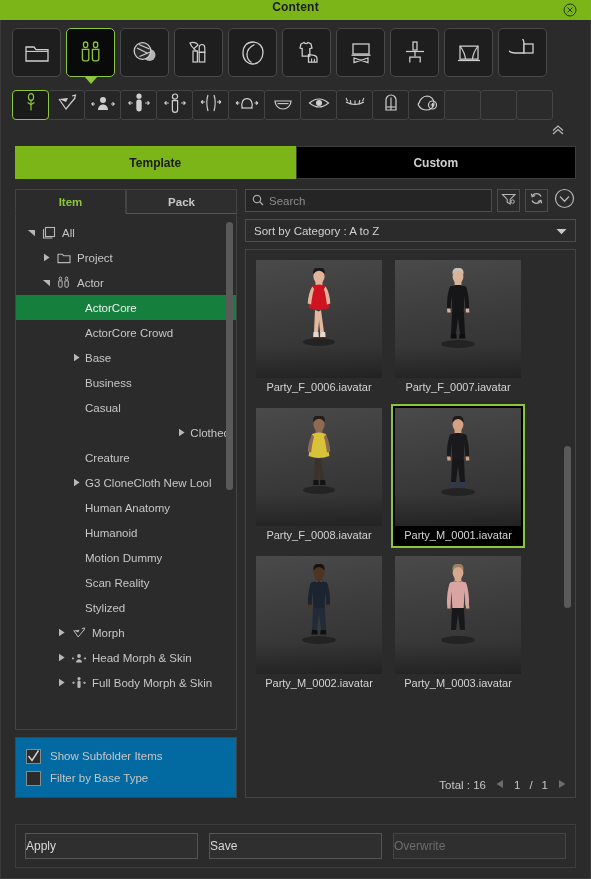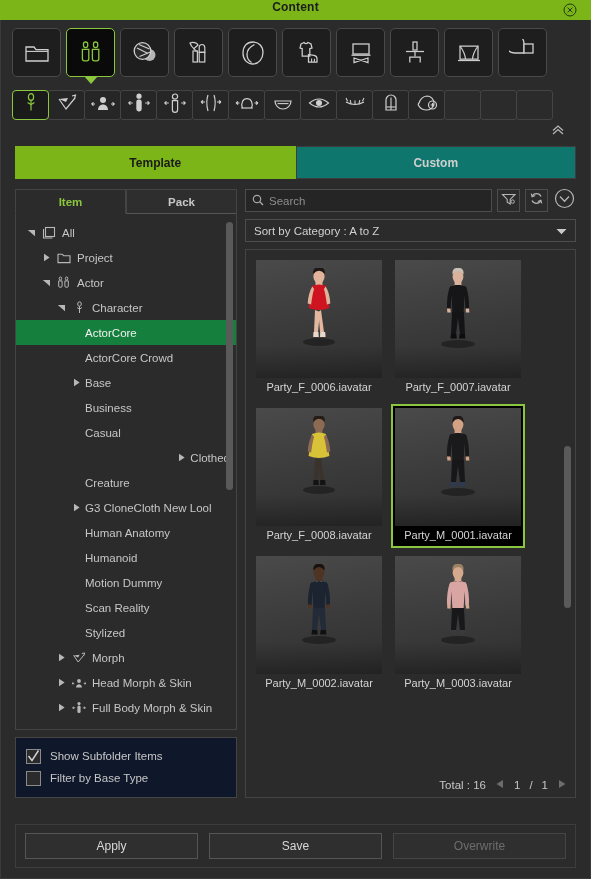--- a/index.html
+++ b/index.html
@@ -66,21 +66,21 @@
   .tool-sm.active { border-color: #8cc63f; background: #1a1a1a; border-radius: 4px; z-index:2;}
   .tool-sm.empty { background:#2b2b2b; }
   .collapse-row { display:flex; justify-content:flex-end; padding: 2px 14px 0 0; }
   .chev-up { cursor:pointer; }
 
   
   .maintabs { display: flex; padding: 6px 14px 0 14px; }
   .mtab {
     flex: 1; height: 33px; display: flex; align-items: center; justify-content: center;
     font-size: 12px; font-weight: bold; cursor: pointer;
-    background: #0f766e; color: #cfcfcf; border: 1px solid #3d3d3d;
+    background: #000000; color: #cfcfcf; border: 1px solid #3d3d3d;
   }
   .mtab.active { background: #7cb518; color: #1a1a1a; border-color: #7cb518; }
 
   
   .split { flex: 1; display: flex; padding: 10px 14px 17px 14px; gap: 8px; min-height:0; }
 
   
   .leftpane { width: 222px; display: flex; flex-direction: column; flex: none; }
   .ipTabs { display: flex; }
   .ipTab {
@@ -103,21 +103,21 @@
   .tw { width: 18px; display:flex; align-items:center; justify-content:center; flex:none; }
   .tico { width: 18px; display:flex; align-items:center; justify-content:center; flex:none; margin-right:4px;}
   .tlabel { white-space: nowrap; overflow: hidden; }
   .tree-sb {
     position: absolute; right: 3px; top: 8px; width: 7px; height: 268px;
     background: #5a5a5a; border-radius: 4px; cursor: pointer;
   }
 
   .checks {
     border: 1px solid #444; margin-top: 7px; padding: 7px 10px 8px 10px;
-    background: #0f172a;
+    background: #0369a1;
   }
   .chkrow { display: flex; align-items: center; height: 22px; cursor: pointer; }
   .chkbox {
     width: 15px; height: 15px; border: 1px solid #8a8a8a; background: #2b2b2b;
     margin-right: 9px; flex: none; position: relative;
   }
   .chklabel { font-size: 11.5px; color: #c6c6c6; }
 
   
   .rightpane { flex: 1; display: flex; flex-direction: column; min-width:0; }
@@ -177,21 +177,21 @@
   .pagerow .arrow { cursor: pointer; }
 
   
   .footerwrap { padding: 9px 14px 10px 14px; }
   .footer {
     border: 1px solid #3d3d3d; padding: 8px 9px; display: flex; gap: 11px;
   }
   .fbtn {
     flex: 1; height: 26px; border: 1px solid #555; background: #2f2f2f;
     color: #d8d8d8; font-size: 12px; cursor: pointer;
-    display: flex; align-items: center; justify-content: center;
+    display: flex; align-items: center; justify-content: flex-start;
     font-family: "Liberation Sans", sans-serif;
   }
   .fbtn.disabled { color: #6d6d6d; border-color: #454545; cursor: default; }
 
   
   .fig { position:absolute; left:50%; transform:translateX(-50%); }
   .floor {
     position:absolute; bottom:0; left:0; right:0; height:32px;
     background: linear-gradient(to bottom, rgba(0,0,0,0) 0%, rgba(0,0,0,.28) 100%);
   }
@@ -487,35 +487,20 @@
             </span>
             <span class="tico">
               <svg width="14" height="13" viewBox="0 0 14 13">
                 <rect x="2.2" y="1" width="2.4" height="3" rx="1.2" fill="none" stroke="#b8b8b8" stroke-width="1"></rect>
                 <path d="M1.7 4.9h3.4v5.2c0 .7-.5 1.1-1.1 1.1H2.8c-.6 0-1.1-.4-1.1-1.1z" fill="none" stroke="#b8b8b8" stroke-width="1"></path>
                 <rect x="8.4" y="1" width="2.4" height="3" rx="1.2" fill="none" stroke="#b8b8b8" stroke-width="1"></rect>
                 <path d="M7.9 4.9h3.4v5.2c0 .7-.5 1.1-1.1 1.1H9c-.6 0-1.1-.4-1.1-1.1z" fill="none" stroke="#b8b8b8" stroke-width="1"></path>
               </svg>
             </span>
             <span class="tlabel">Actor</span>
-          </div>
-          <div class="tnode" style="padding-left: 36px;">
-            <span class="tw">
-              <svg width="9" height="9" viewBox="0 0 9 9">
-                <path d="M0.8 2 L8 2 L8 8.2 Z" fill="#b8b8b8"></path>
-              </svg>
-            </span>
-            <span class="tico">
-              <svg width="13" height="14" viewBox="0 0 13 14">
-                <ellipse cx="6.5" cy="3" rx="1.8" ry="2.2" fill="none" stroke="#b8b8b8" stroke-width="1"></ellipse>
-                <path d="M6.5 5.2 V12" stroke="#b8b8b8" stroke-width="1"></path>
-                <path d="M4.2 6.7 L6.5 8 L8.8 6.7" fill="none" stroke="#b8b8b8" stroke-width="1"></path>
-              </svg>
-            </span>
-            <span class="tlabel">Character</span>
           </div>
           <div class="tnode sel" style="padding-left: 51px;">
             <span class="tw"></span>
             <span class="tlabel">ActorCore</span>
           </div>
           <div class="tnode" style="padding-left: 51px;">
             <span class="tw"></span>
             <span class="tlabel">ActorCore Crowd</span>
           </div>
           <div class="tnode" style="padding-left: 51px;">

